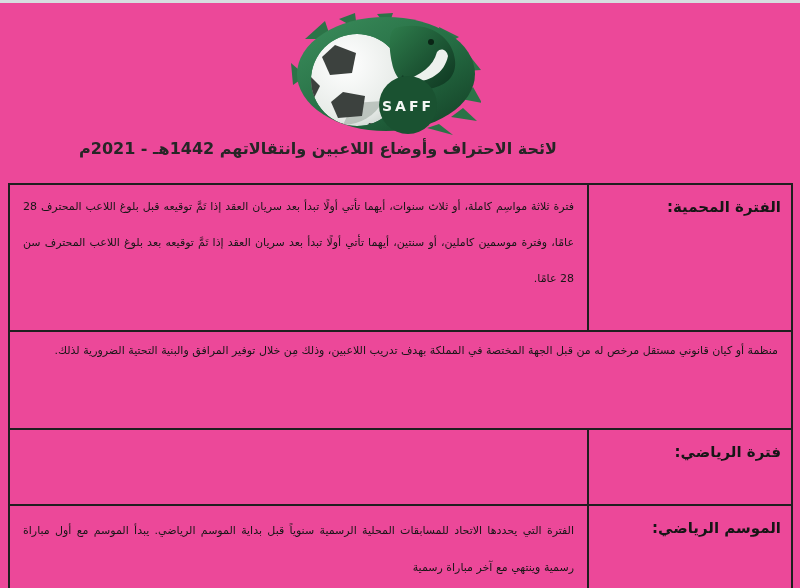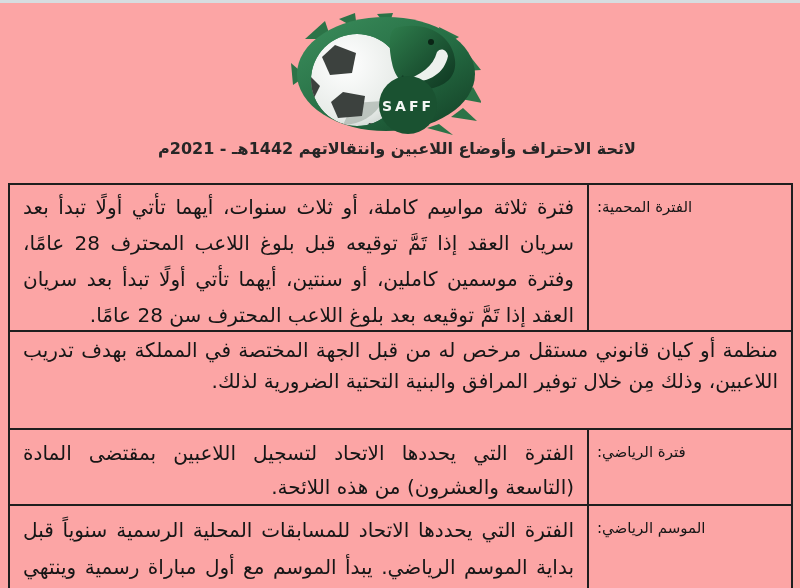--- a/index.html
+++ b/index.html
@@ -5,21 +5,21 @@
   html, body {
     margin: 0;
     padding: 0;
     background: #ffffff;
     font-family: "DejaVu Sans", sans-serif;
   }
   .page {
     position: relative;
     width: 800px;
     height: 588px;
-    background: #fca5a5;
+    background: #ec4899;
     overflow: hidden;
   }
   .top-edge {
     position: absolute;
     top: 0; left: 0;
     width: 100%;
     height: 3px;
     background: #d7dde0;
   }
   .logo {
@@ -27,21 +27,21 @@
     left: 291px;
     top: 13px;
     width: 190px;
     height: 124px;
   }
   .doc-title {
     position: absolute;
     left: 0;
     top: 139px;
     width: 636px;
-    text-align: right;
+    text-align: center;
     direction: rtl;
     font-size: 16px;
     font-weight: bold;
     color: #262626;
     letter-spacing: 0.2px;
   }
   .def-table {
     position: absolute;
     left: 8px;
     top: 183px;
@@ -64,29 +64,29 @@
   .r2 { height: 98px; }
   .r3 { height: 76px; }
   .r4 { height: 175px; }
   .term {
     width: 204px;
     flex: 0 0 204px;
     border-left: 2px solid #1f1f1f;
     box-sizing: border-box;
     padding: 13px 10px 0 8px;
     font-size: 15px;
-    font-weight: normal;
-    text-align: left;
+    font-weight: bold;
+    text-align: right;
     overflow: hidden;
   }
   .def {
     flex: 1 1 auto;
     box-sizing: border-box;
     padding: 4px 13px 0 13px;
-    font-size: 20px;
+    font-size: 11px;
     text-align: justify;
     overflow: hidden;
   }
   .r1 .def { line-height: 36px; }
   .r2 .def { line-height: 31px; padding-top: 3px; border-radius: 29px; }
   .r3 .def { line-height: 34px; padding-top: 6px; }
   .r4 .def { line-height: 37px; padding-top: 6px; }
 </style>
 </head>
 <body>
@@ -160,21 +160,20 @@
       <div class="term">الفترة المحمية:</div>
       <div class="def">فترة ثلاثة مواسِم كاملة، أو ثلاث سنوات، أيهما تأتي أولًا تبدأ بعد سريان العقد إذا تَمَّ توقيعه قبل بلوغ اللاعب المحترف 28 عامًا، وفترة موسمين كاملين، أو سنتين، أيهما تأتي أولًا تبدأ بعد سريان العقد إذا تَمَّ توقيعه بعد بلوغ اللاعب المحترف سن 28 عامًا.</div>
     </div>
 
     <div class="row r2">
       <div class="def">منظمة أو كيان قانوني مستقل مرخص له من قبل الجهة المختصة في المملكة بهدف تدريب اللاعبين، وذلك مِن خلال توفير المرافق والبنية التحتية الضرورية لذلك.</div>
     </div>
 
     <div class="row r3">
       <div class="term">فترة الرياضي:</div>
-      <div class="def">الفترة التي يحددها الاتحاد لتسجيل اللاعبين بمقتضى المادة (التاسعة والعشرون) من هذه اللائحة.</div>
     </div>
 
     <div class="row r4">
       <div class="term">الموسم الرياضي:</div>
       <div class="def">الفترة التي يحددها الاتحاد للمسابقات المحلية الرسمية سنوياً قبل بداية الموسم الرياضي. يبدأ الموسم مع أول مباراة رسمية وينتهي مع آخر مباراة رسمية</div>
     </div>
 
   </div>
 </div>
 

